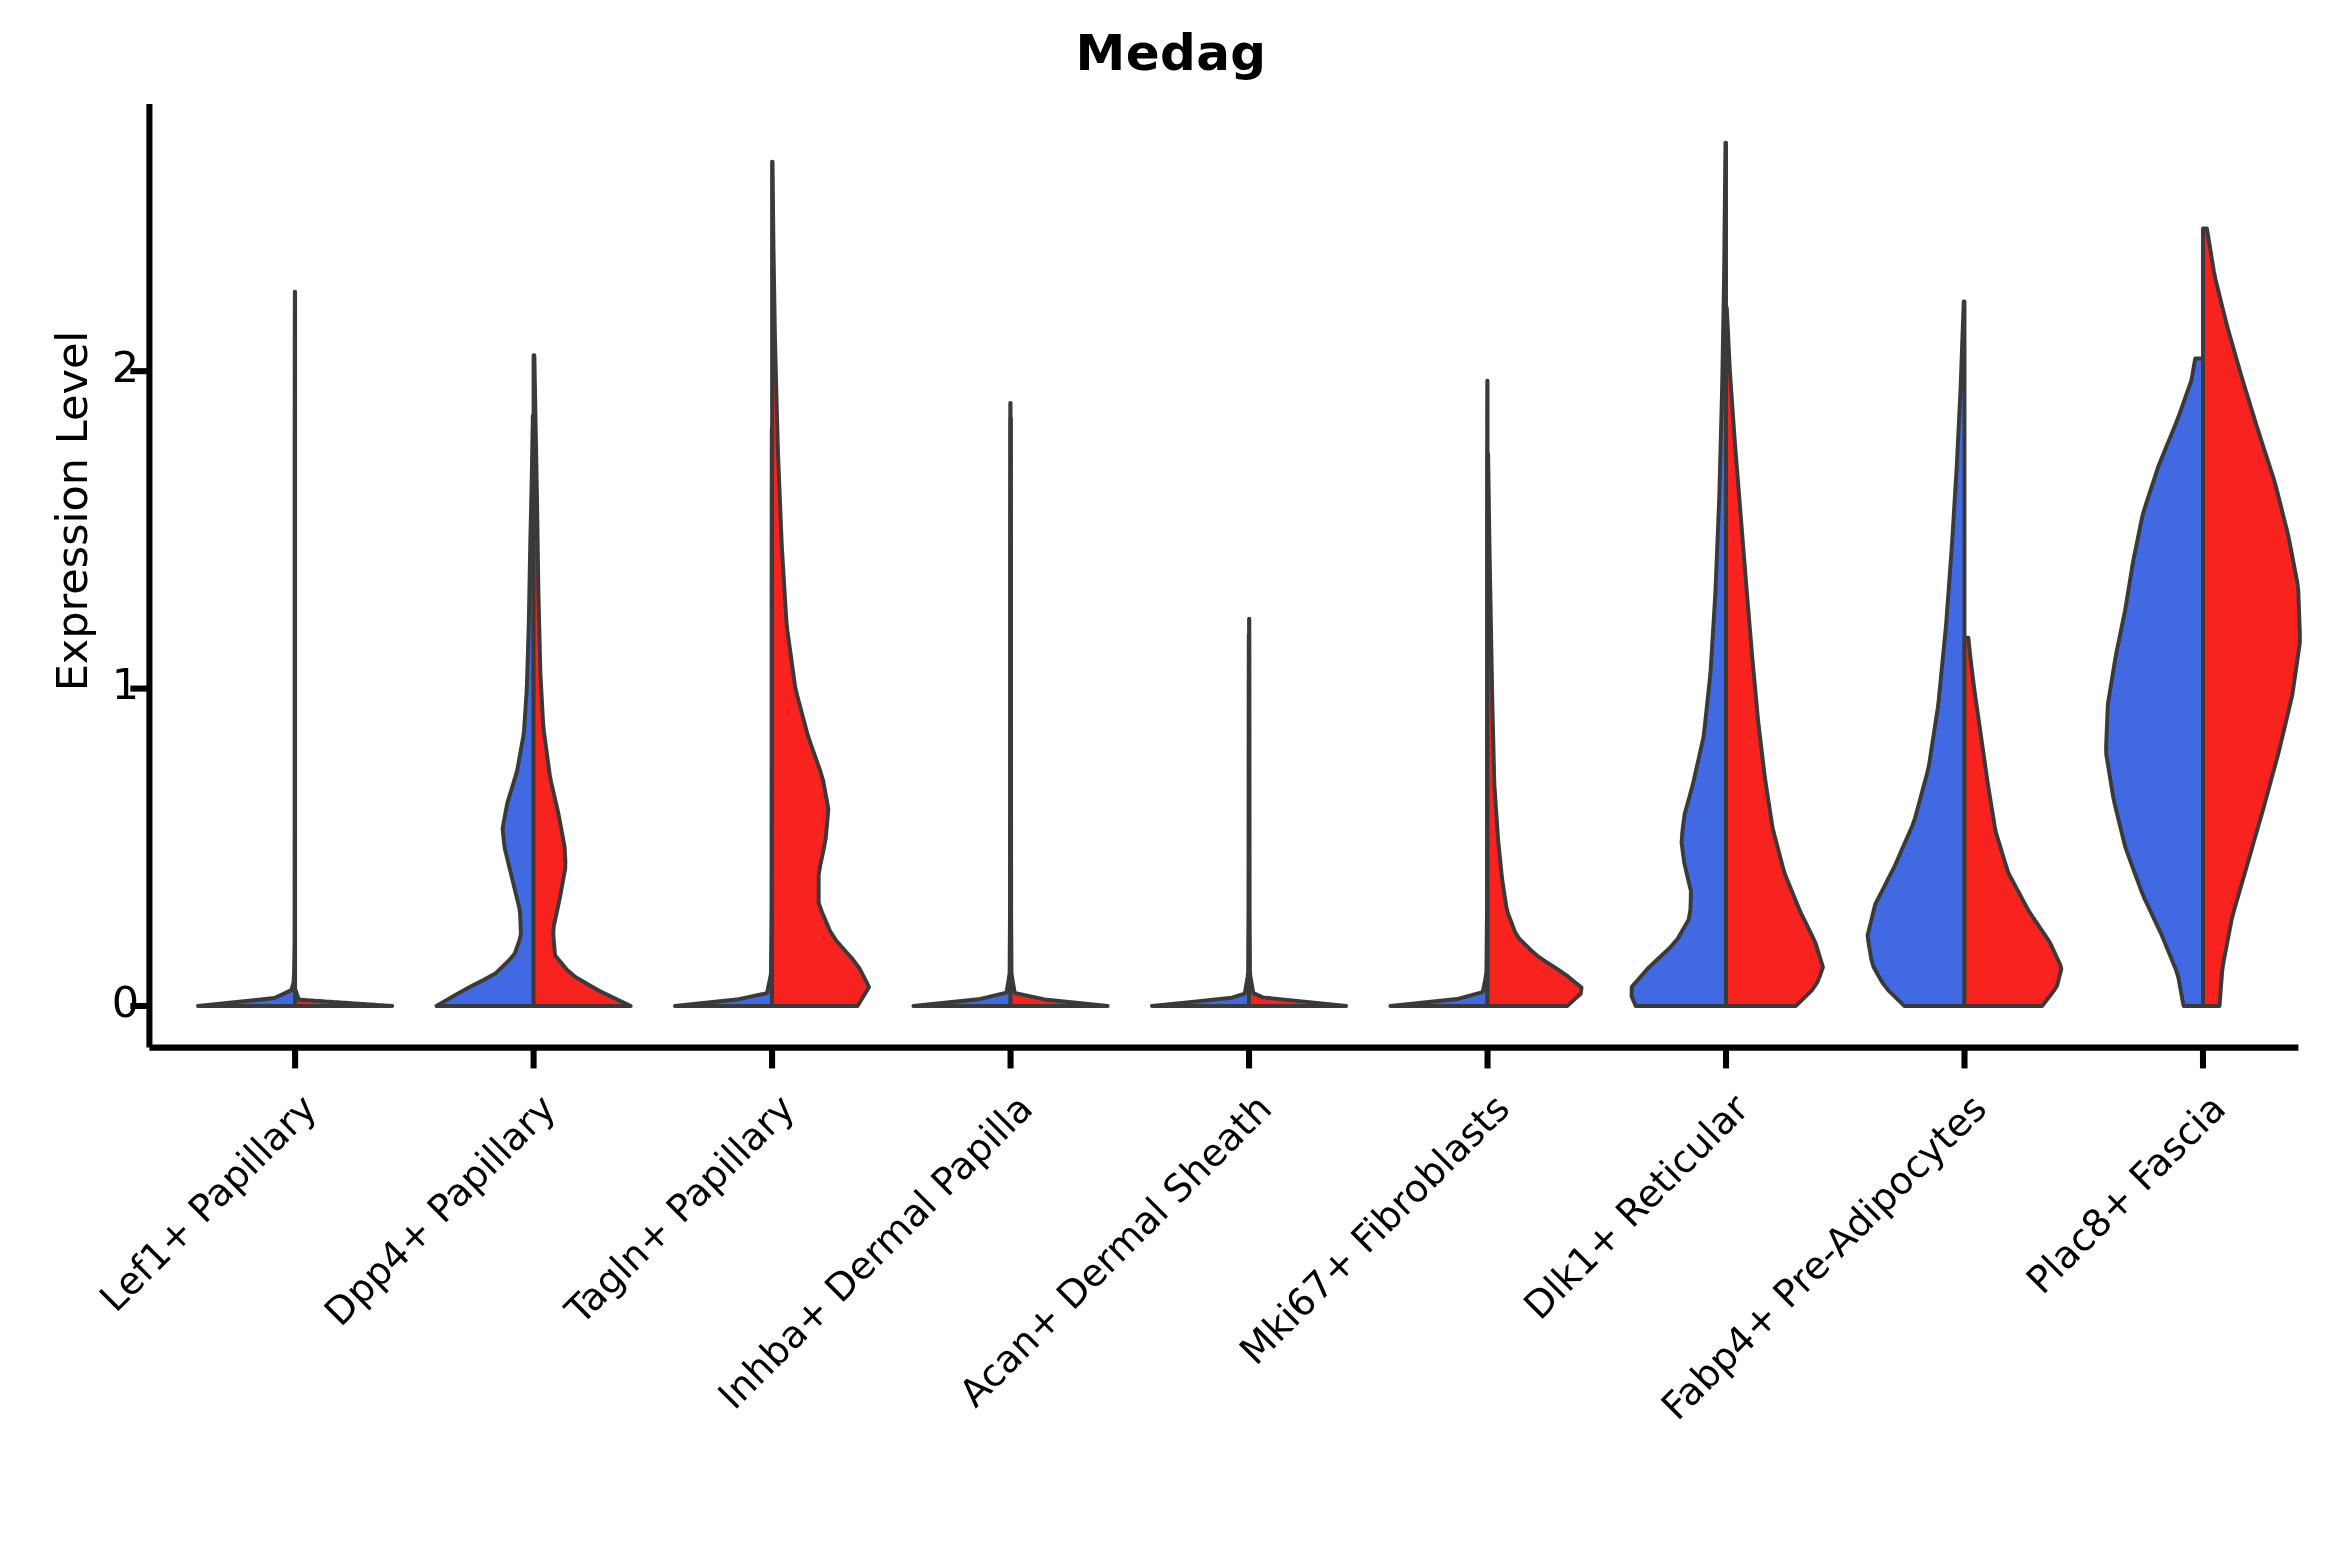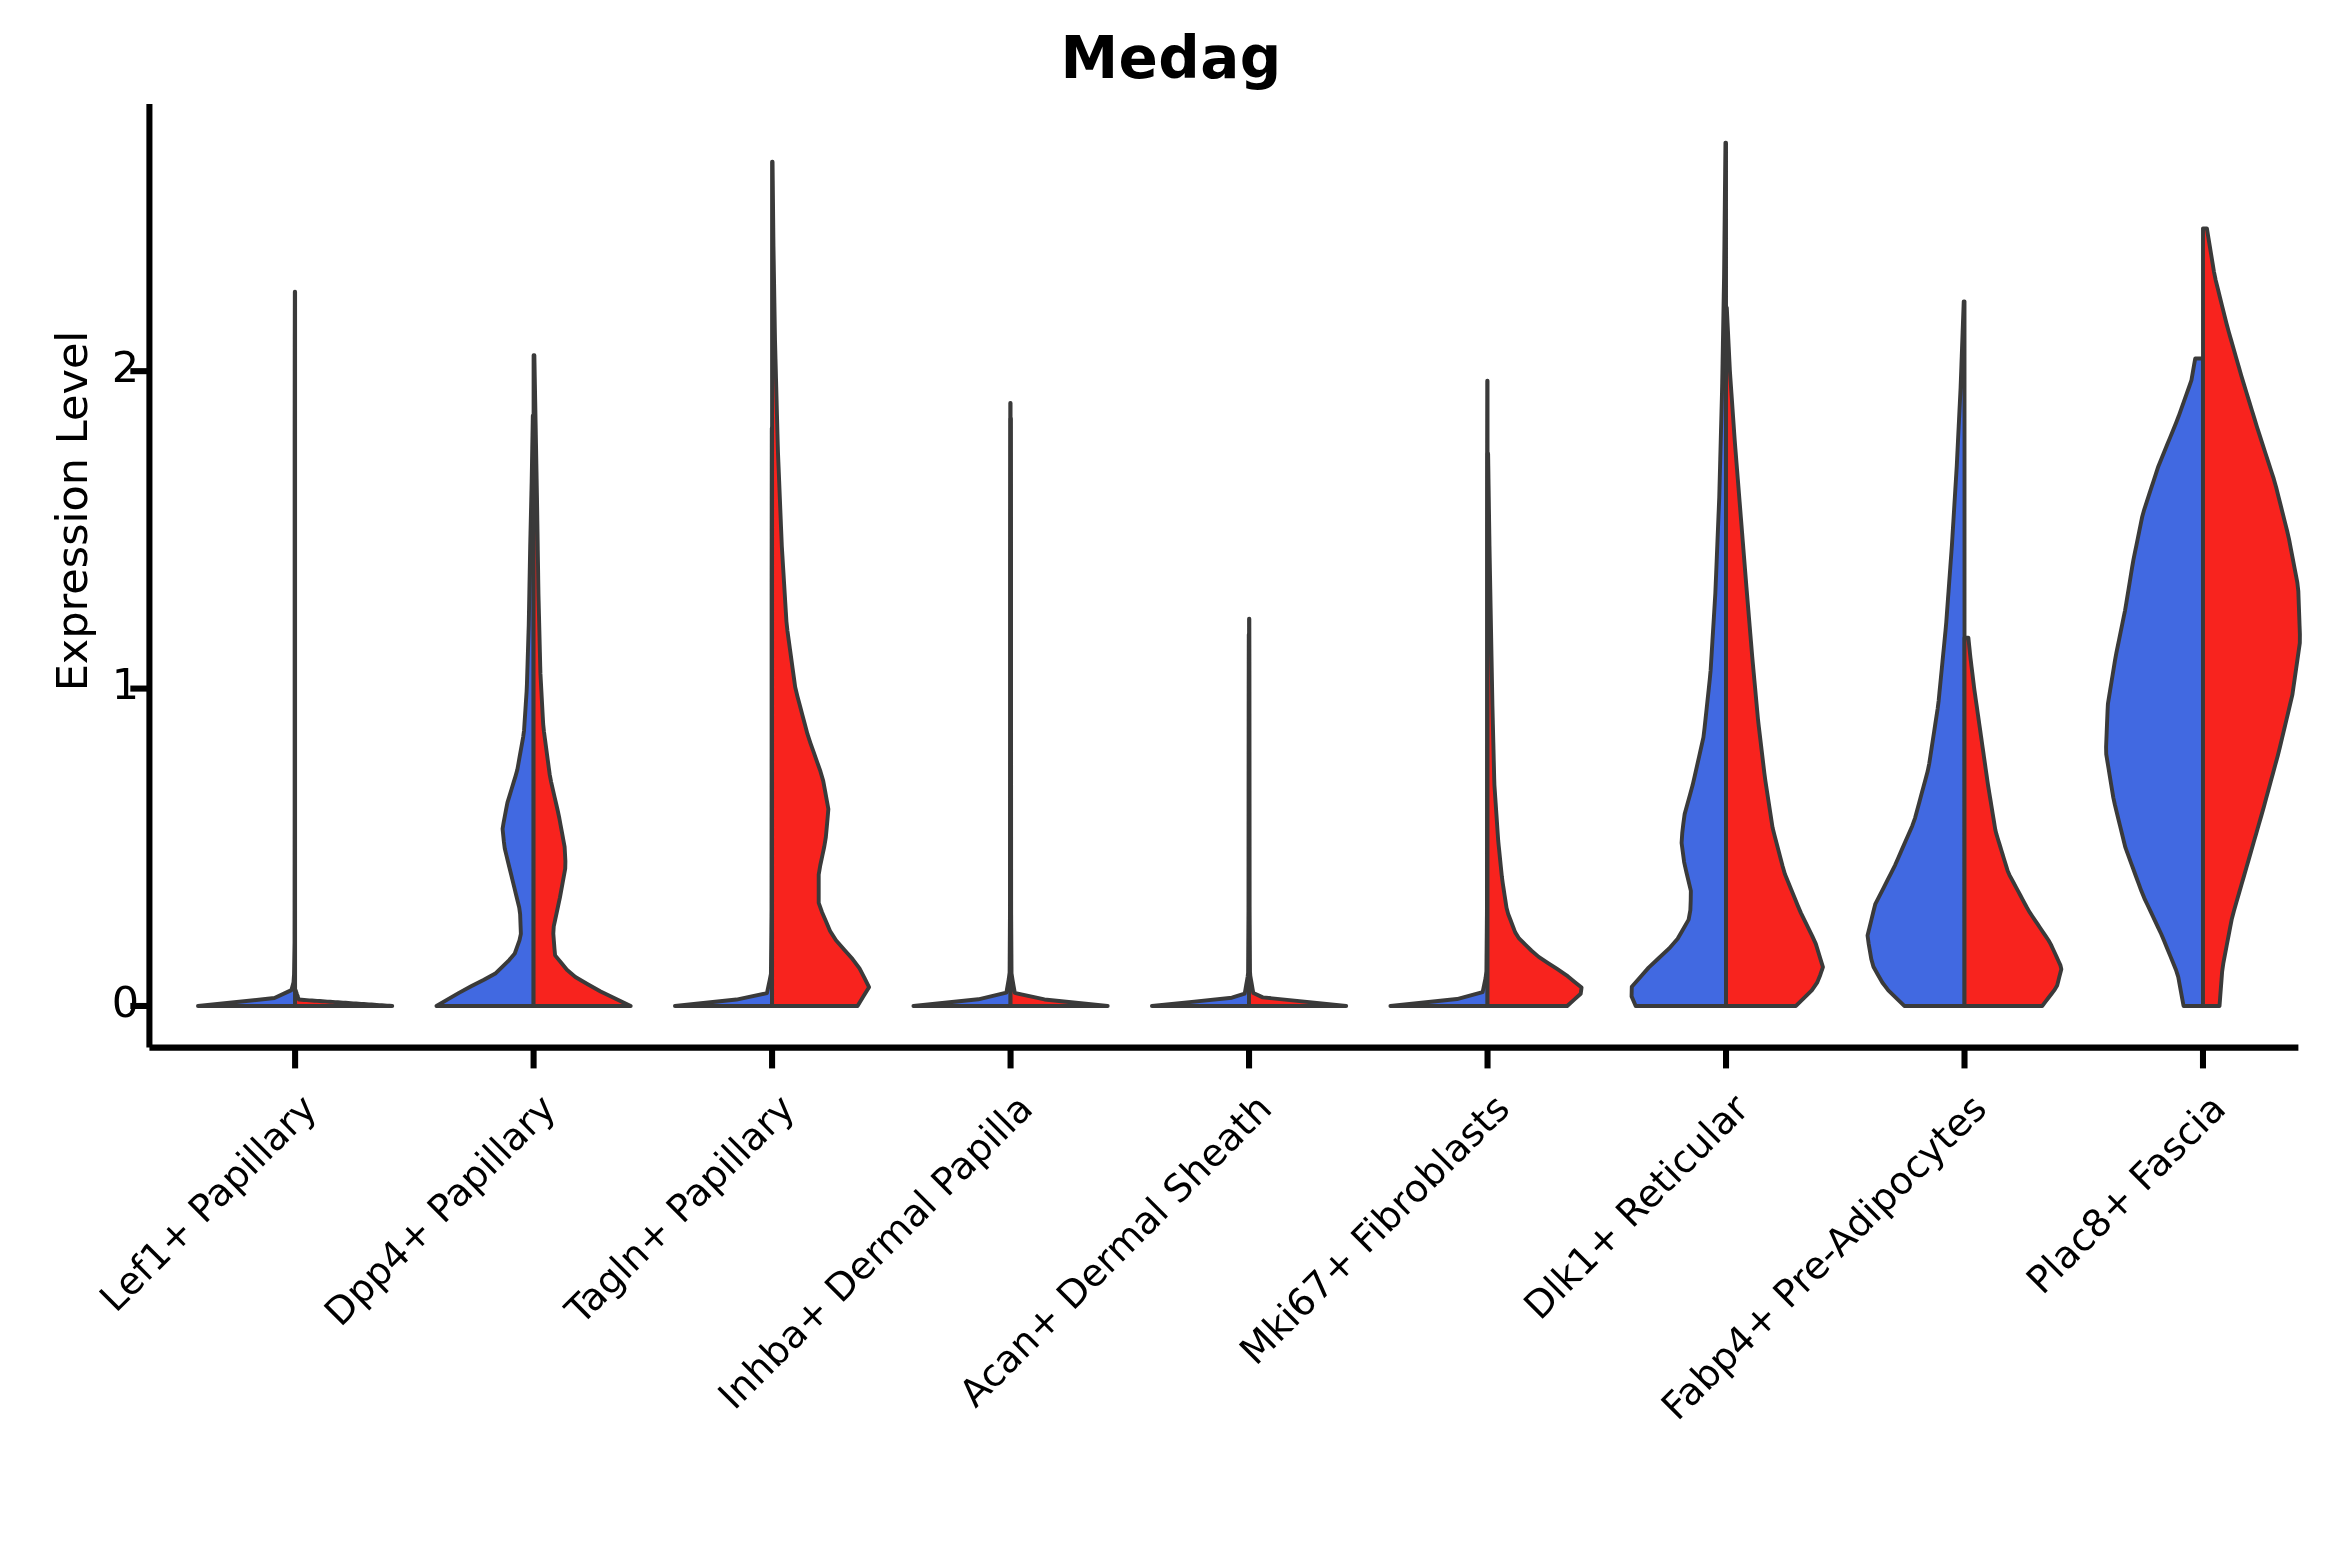--- a/index.html
+++ b/index.html
@@ -1,20 +1,20 @@
 <!DOCTYPE html>
 <html style="font-size:14px"><head>
 <meta charset="utf-8">
 <style>
   html,body{margin:0;padding:0;background:#ffffff;}
   body{width:2342px;height:1561px;font-family:"DejaVu Sans",sans-serif;overflow:hidden;}
   #root{position:relative;width:2342px;height:1561px;background:#fff;}
   #plot-title{
     position:absolute;left:0;top:24px;width:2342px;text-align:center;
-    font-family:"DejaVu Sans",sans-serif;font-weight:bold;font-size:58px;color:#000;
+    font-family:"DejaVu Sans",sans-serif;font-weight:bold;font-size:50px;color:#000;
     letter-spacing:0.4px;
   }
   #ylabel{
     position:absolute;left:-232px;top:486px;width:607px;text-align:center;
     transform:rotate(-90deg);transform-origin:center center;
     font-size:43px;color:#000;font-family:"DejaVu Sans",sans-serif;
   }
   .ytick-label{
     position:absolute;right:0;width:104px;text-align:right;
     font-size:43px;color:#000;font-family:"DejaVu Sans",sans-serif;

